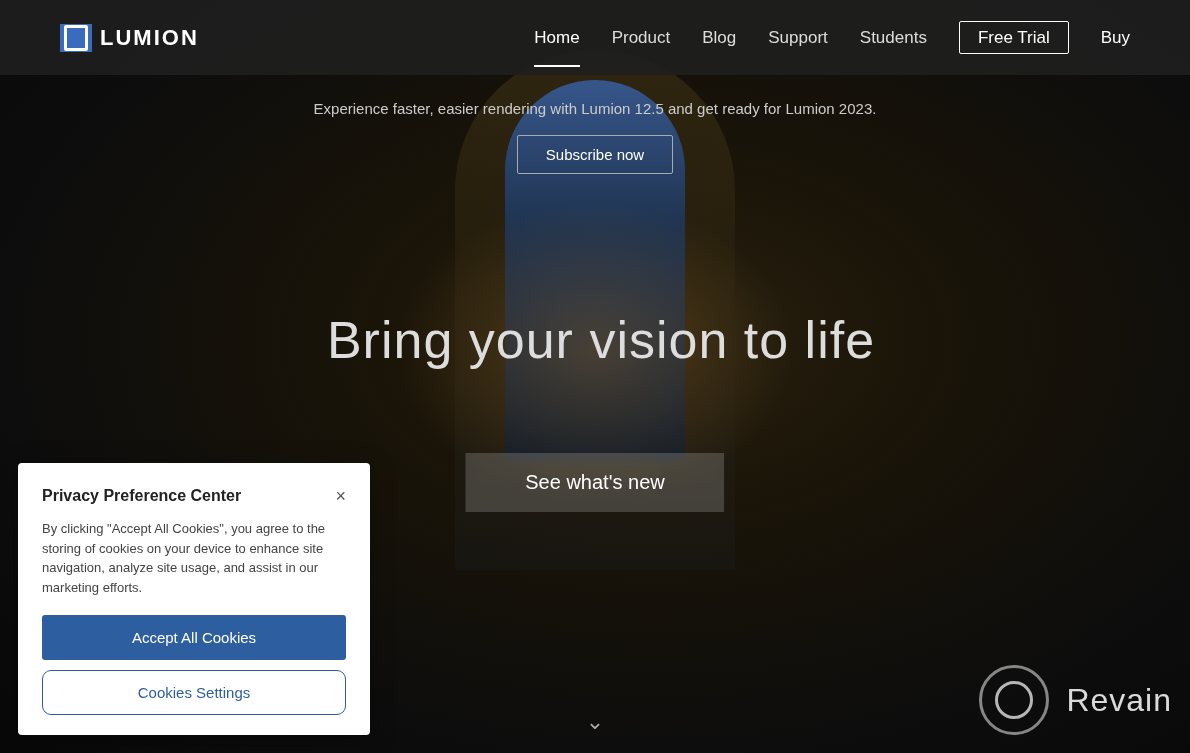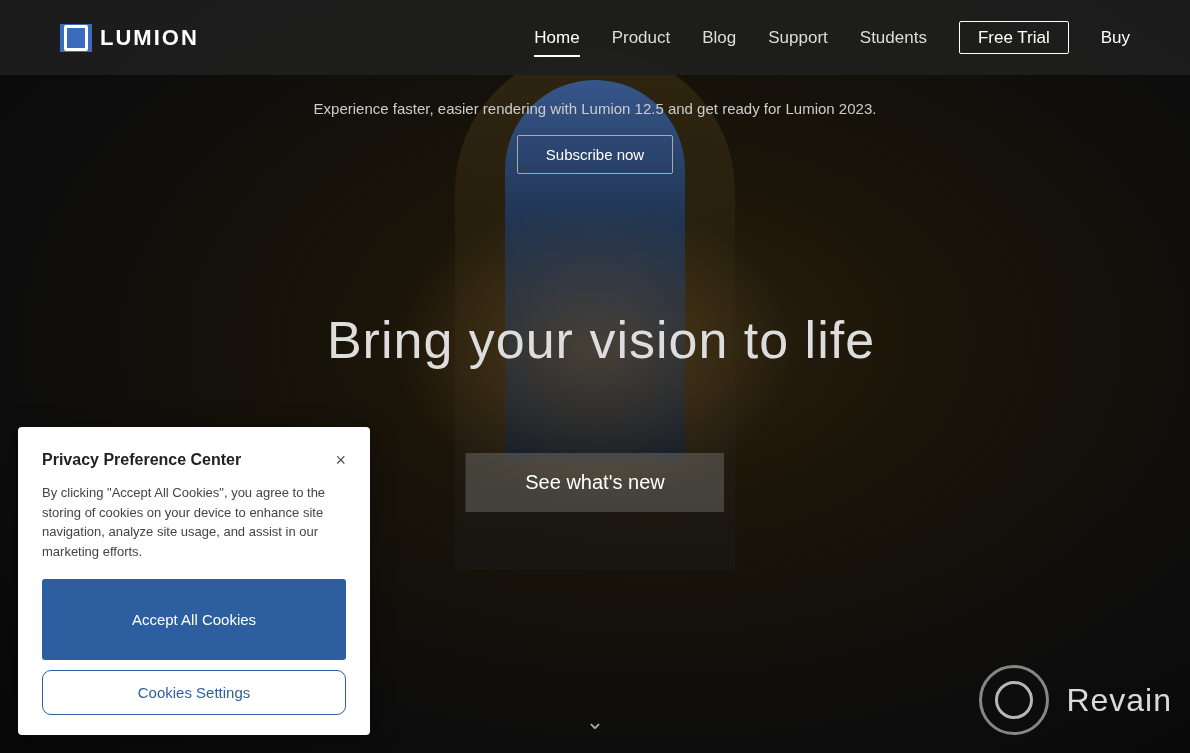--- a/index.html
+++ b/index.html
@@ -24,21 +24,21 @@
       display: block;
       width: 18px; height: 20px;
       border: 3px solid #fff;
       border-radius: 2px;
     }
     nav ul {
       list-style: none; display: flex; gap: 32px; align-items: center;
     }
     nav ul li a {
       color: #ddd; text-decoration: none; font-size: 17px; font-weight: 400;
-      padding-bottom: 8px;
+      padding-bottom: 18px;
     }
     nav ul li a.active {
       color: #fff; border-bottom: 2px solid #fff;
     }
     nav ul li a.free-trial {
       color: #fff; border: 1.5px solid #fff; padding: 6px 18px; border-radius: 2px;
     }
     nav ul li a.buy {
       color: #fff; font-weight: 500;
     }
@@ -133,21 +133,21 @@
     .cookie-title {
       font-size: 16px; font-weight: 600; color: #222;
     }
     .cookie-close {
       background: none; border: none; font-size: 18px; color: #555; cursor: pointer; line-height: 1;
     }
     .cookie-body {
       font-size: 13px; color: #444; line-height: 1.5; margin-bottom: 18px;
     }
     .btn-accept {
-      display: block; width: 100%; padding: 32px;
+      display: block; width: 100%; padding: 14px;
       background: #2d5fa0; color: #fff; border: none;
       font-size: 15px; font-weight: 500; cursor: pointer; border-radius: 3px;
       margin-bottom: 10px; text-align: center;
     }
     .btn-settings {
       display: block; width: 100%; padding: 13px;
       background: #fff; color: #2d5fa0; border: 1.5px solid #2d5fa0;
       font-size: 15px; font-weight: 500; cursor: pointer; border-radius: 9px;
       text-align: center;
     }

